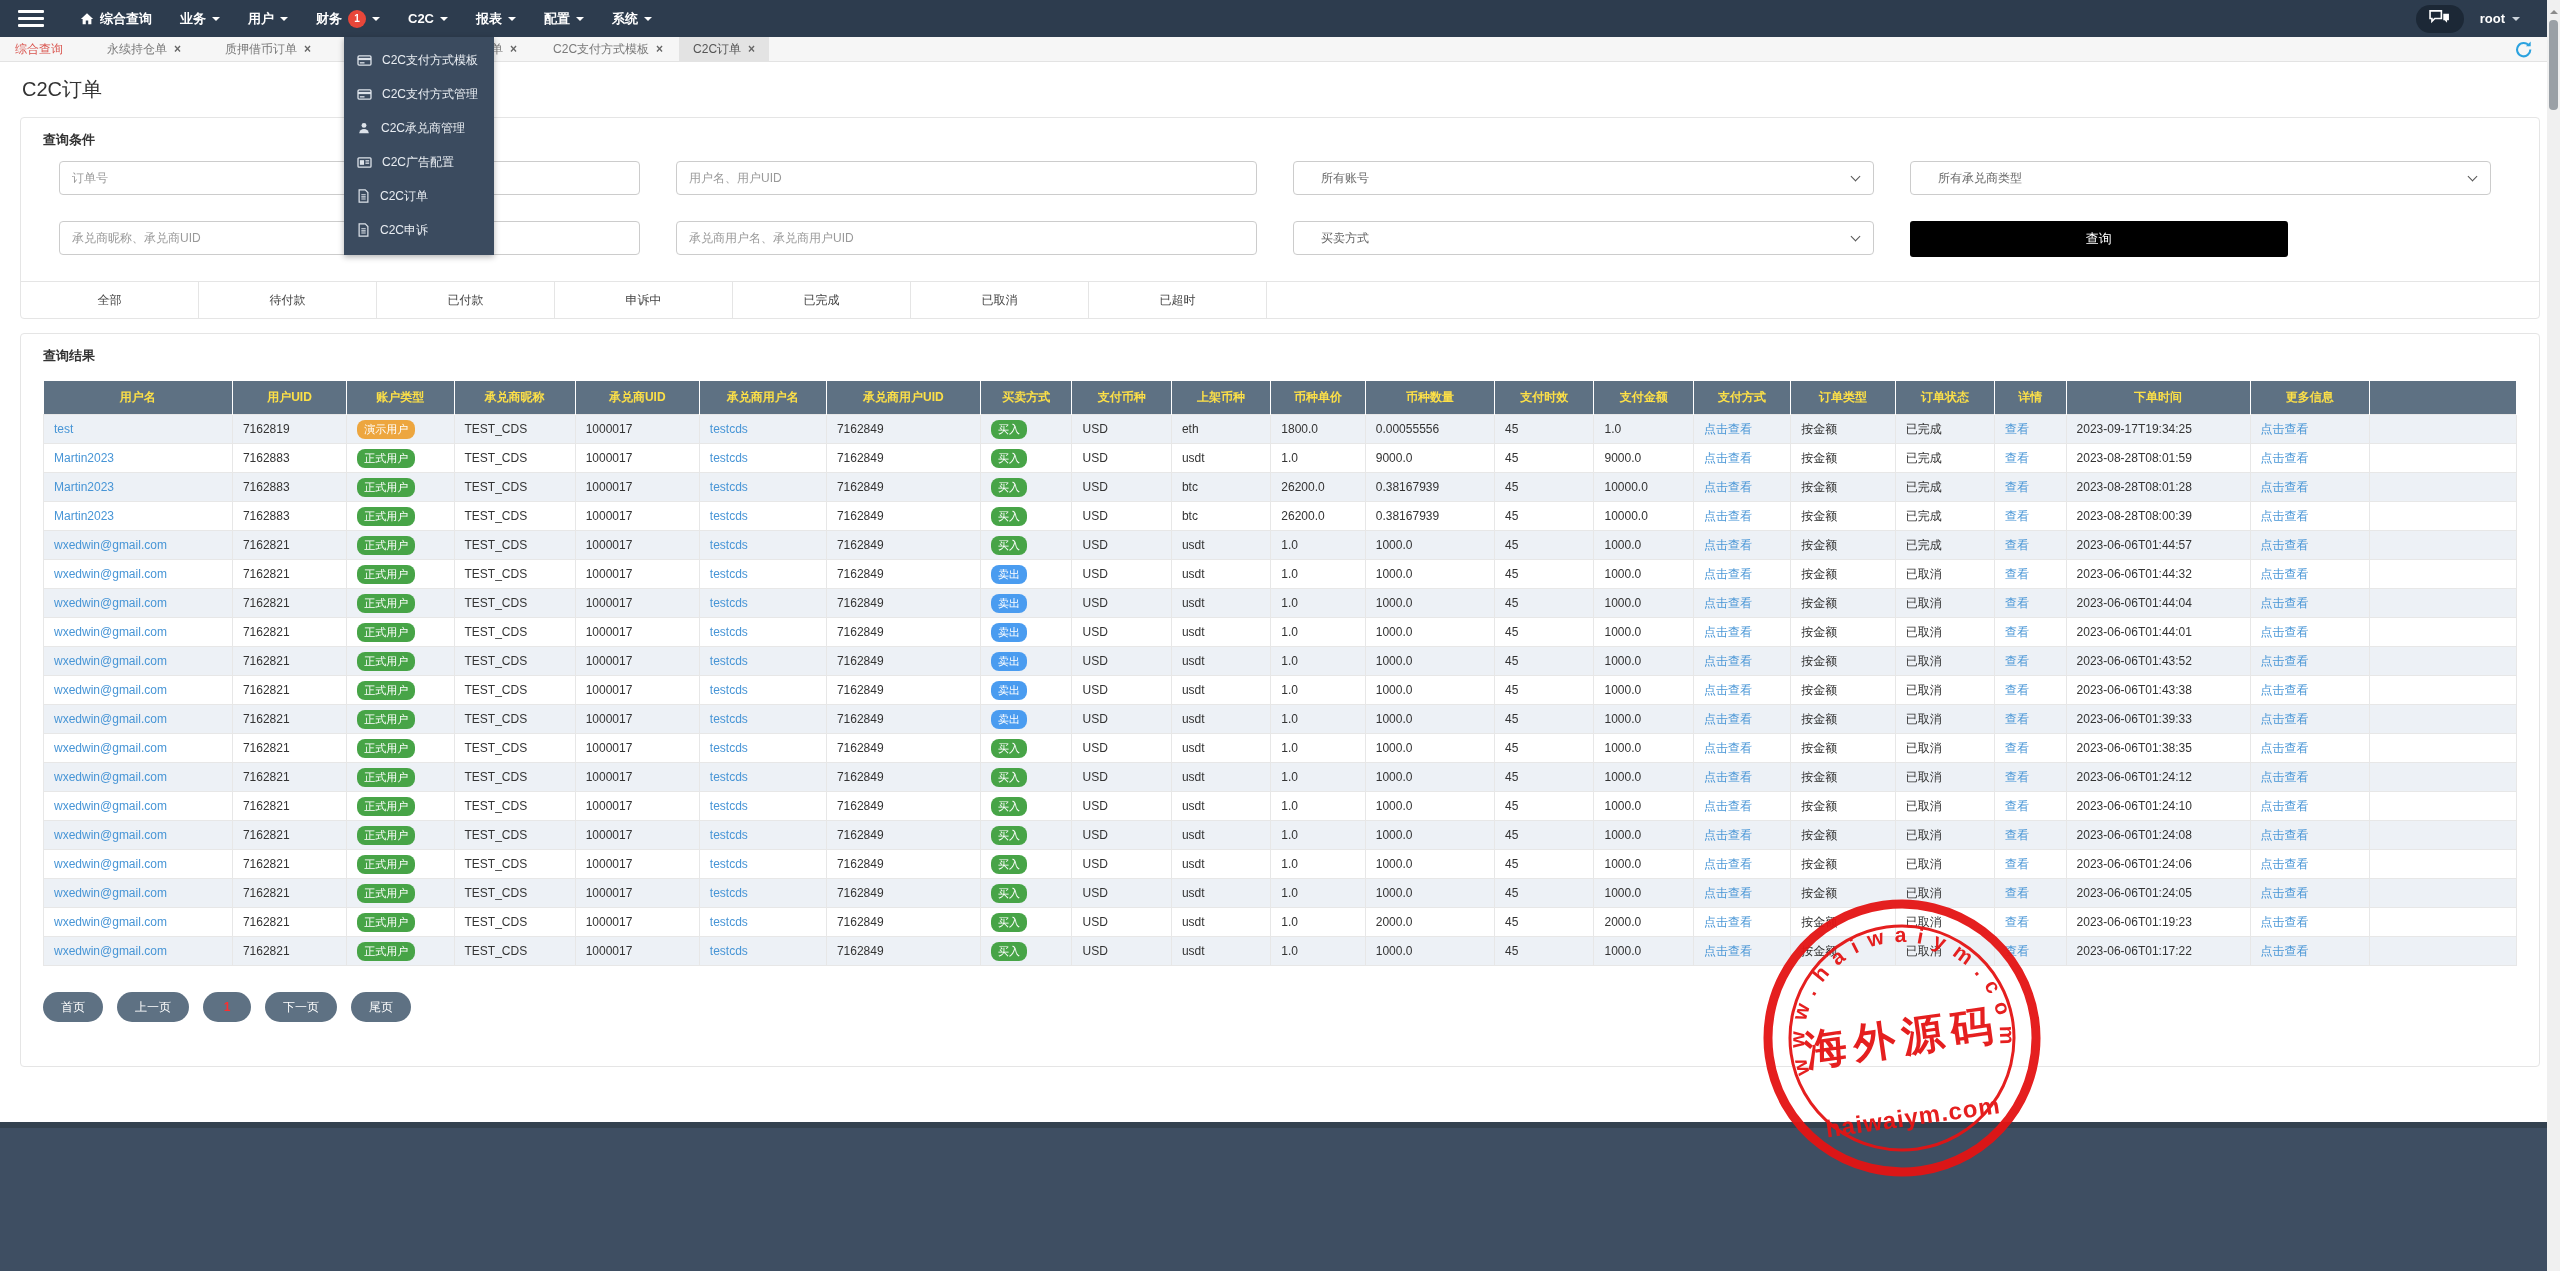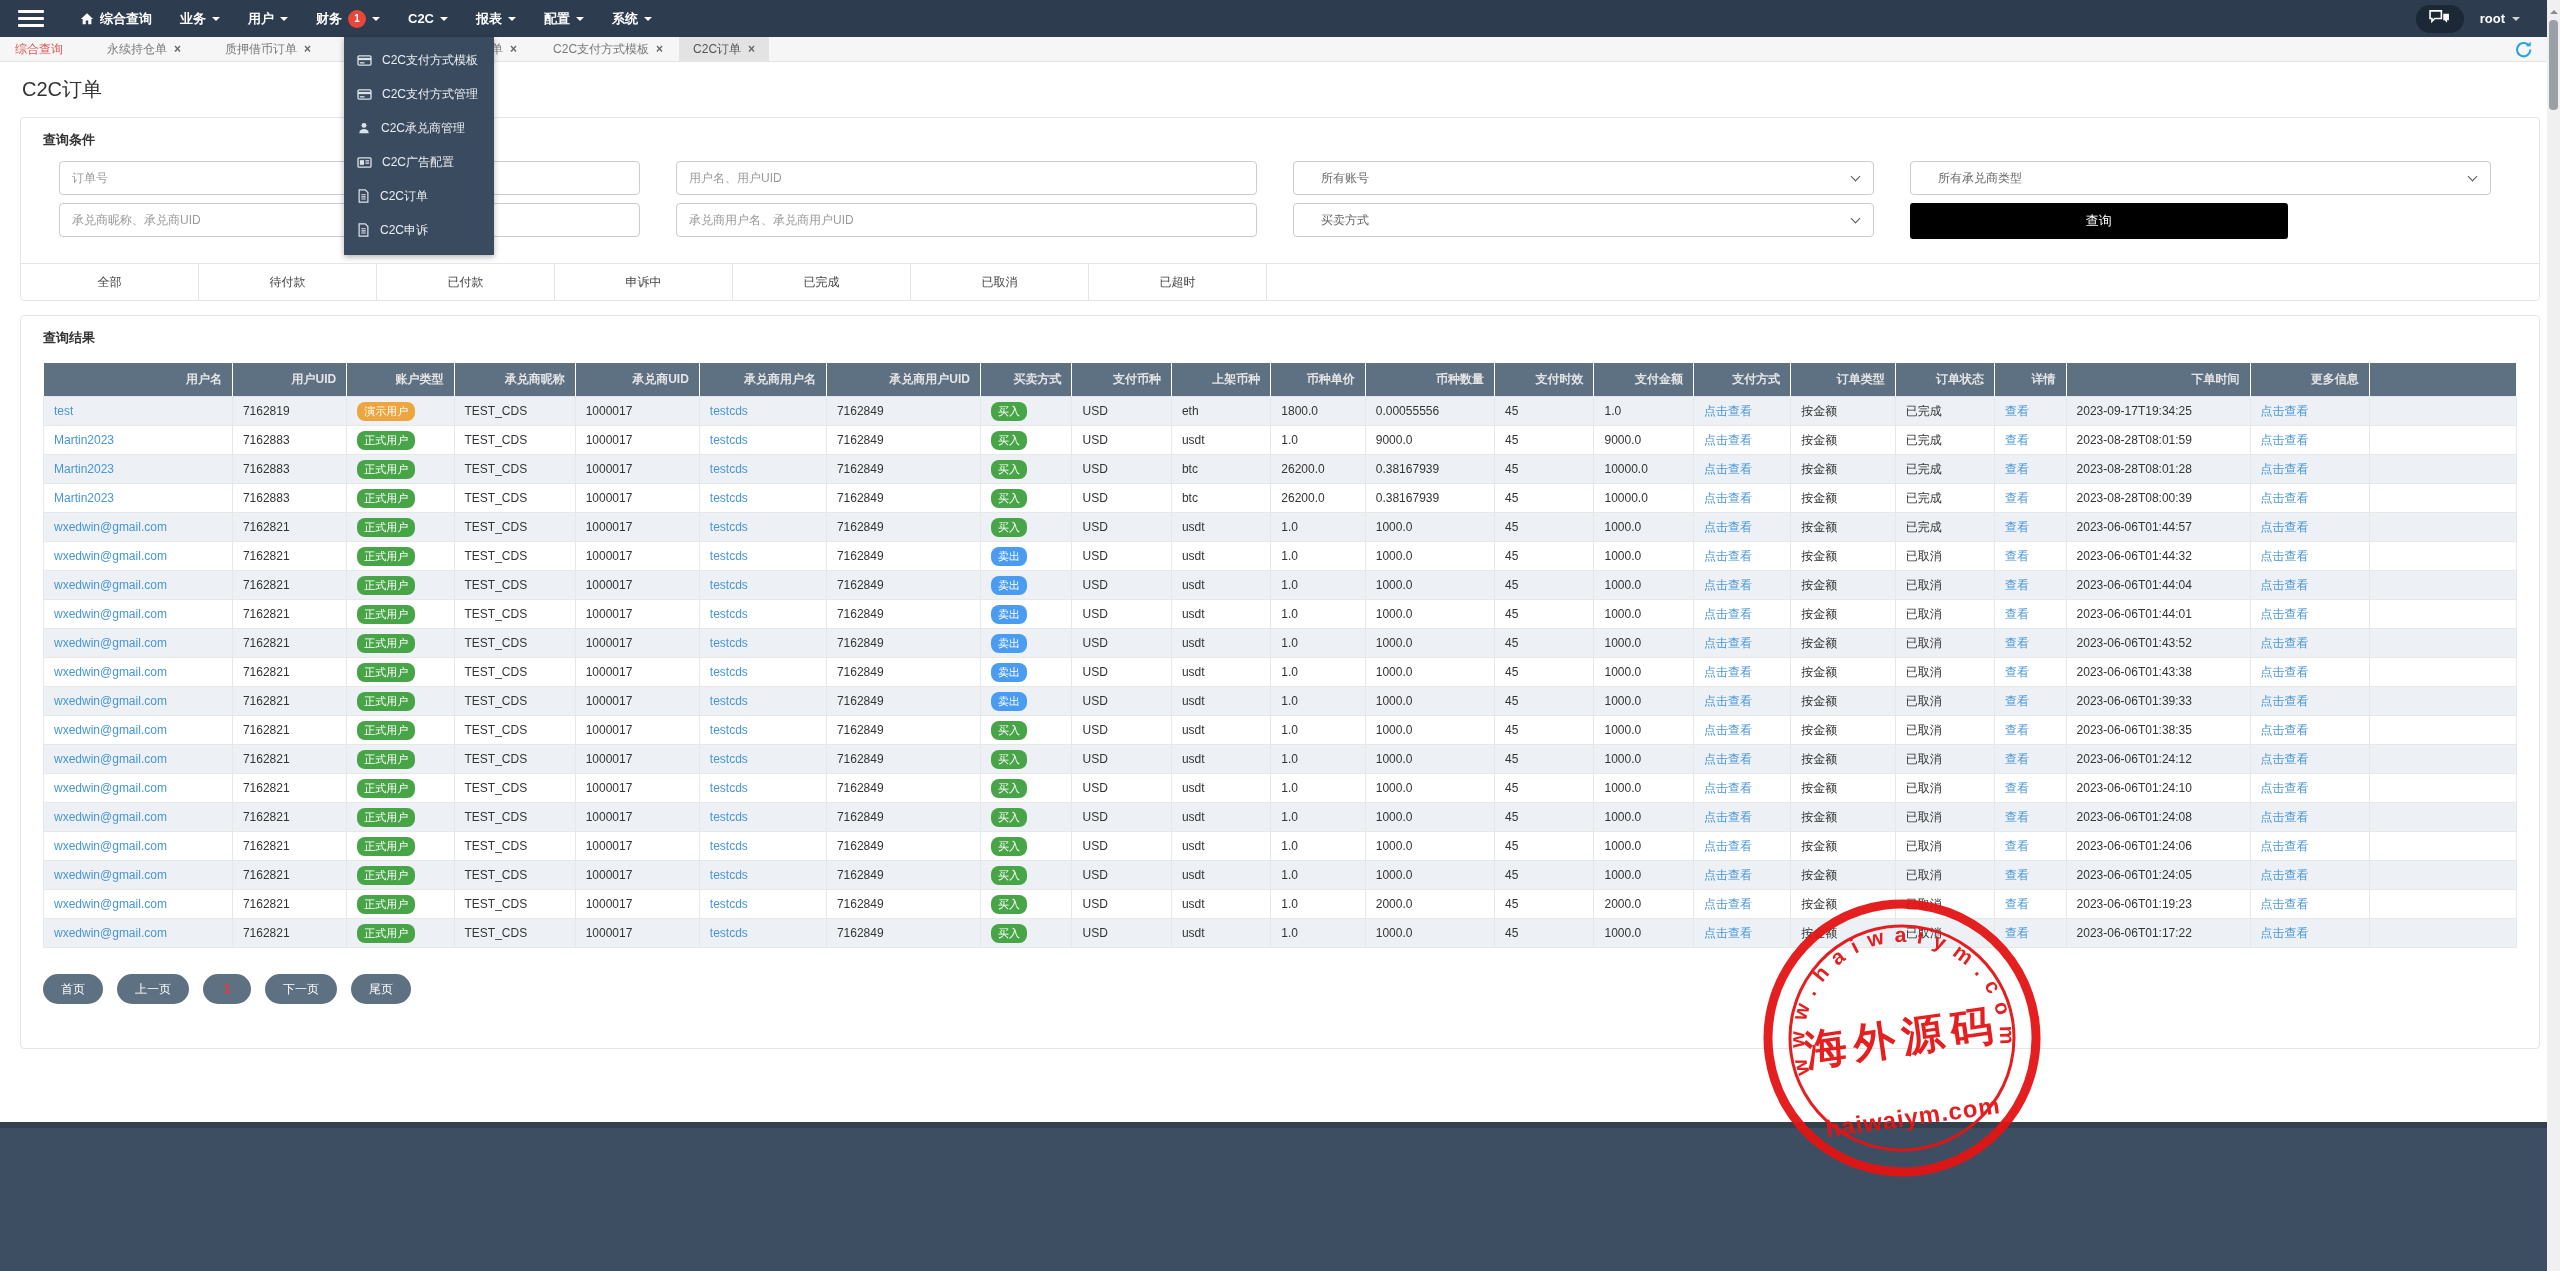--- a/index.html
+++ b/index.html
@@ -35,34 +35,34 @@
 
   
   .dropdown-menu{position:absolute;left:344px;top:37px;width:150px;background:#3b4b5f;z-index:60;padding:6px 0 8px;box-shadow:0 2px 6px rgba(0,0,0,.3);}
   .menu-item{display:flex;align-items:center;gap:10px;height:34px;padding:0 13px;color:#e9edf2;font-size:12px;cursor:pointer;white-space:nowrap;}
 
   
   .page-title{margin:14px 0 0 22px;font-size:20px;font-weight:normal;color:#333;}
   .panel{margin:14px 20px 0;background:#fff;border:1px solid #e5e5e5;border-radius:4px;}
   .panel-header{padding:13px 22px 10px;font-size:13px;font-weight:bold;color:#333;}
 
-  .query-grid{display:grid;grid-template-columns:repeat(4,1fr);gap:8px 36px;padding:2px 48px 0 38px;}
+  .query-grid{display:grid;grid-template-columns:repeat(4,1fr);gap:26px 36px;padding:2px 48px 0 38px;}
   .text-input{height:34px;border:1px solid #ccc;border-radius:4px;padding:0 12px;font-size:12px;color:#555;width:100%;outline:none;font-family:inherit;}
   .text-input::placeholder{color:#999;}
   .select-box{position:relative;height:34px;border:1px solid #ccc;border-radius:4px;display:flex;align-items:center;padding:0 27px;font-size:12px;color:#666;background:#fff;cursor:pointer;}
   .select-caret{position:absolute;right:14px;top:11px;width:7px;height:7px;border-right:1.5px solid #555;border-bottom:1.5px solid #555;transform:rotate(45deg);}
   .search-btn{height:36px;width:65%;background:#000000;color:#fff;border:none;border-radius:3px;font-size:13px;cursor:pointer;font-family:inherit;}
 
   .status-tabs{display:flex;margin-top:24px;border-top:1px solid #e5e5e5;}
   .status-tab{width:178px;height:36px;line-height:36px;text-align:center;font-size:12px;color:#444;border-right:1px solid #e5e5e5;cursor:pointer;}
 
   
   .results-table-wrap{padding:6px 22px 0;}
   table{border-collapse:collapse;width:100%;table-layout:fixed;font-size:12px;}
-  thead th{background:#5e7183;color:#e5e5e5;font-weight:bold;text-align:right;height:31px;padding:8px 10px;border-right:1px solid rgba(255,255,255,.14);white-space:nowrap;overflow:hidden;}
+  thead th{background:#5e7183;color:#fde047;font-weight:bold;text-align:center;height:31px;padding:8px 10px;border-right:1px solid rgba(255,255,255,.14);white-space:nowrap;overflow:hidden;}
   tbody td{height:29px;padding:0 10px;border:1px solid #e7e7e7;color:#333;white-space:nowrap;overflow:hidden;}
   tbody tr.striped{background:#edf1f6;}
   .cell-link{color:#4795d6;cursor:pointer;}
   .badge{display:inline-block;padding:4px 7px;border-radius:8px;color:#fff;font-size:11px;line-height:1;}
 
   .pagination{display:flex;gap:14px;padding:26px 22px 44px;}
   .page-pill{min-width:48px;padding:0 18px;height:30px;border-radius:15px;background:#5e7183;color:#fff;border:none;font-size:12px;cursor:pointer;font-family:inherit;}
   .page-pill.current{padding:0 20px;color:#ff2d2d;font-weight:bold;}
 
   

